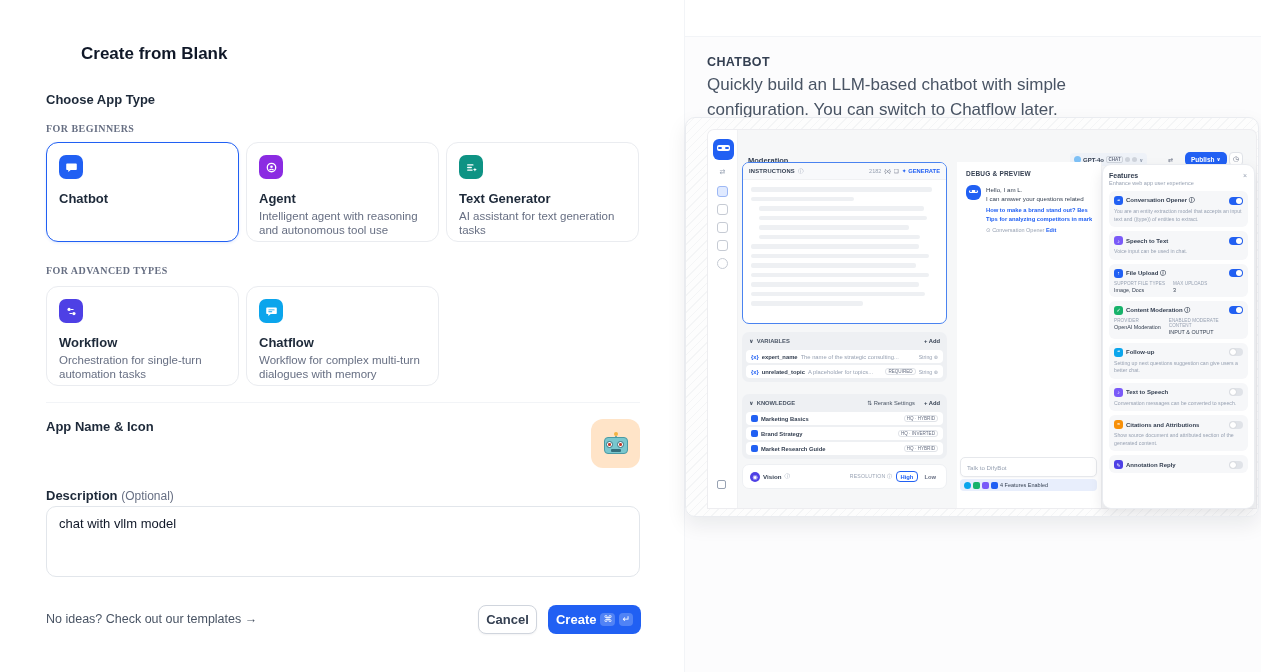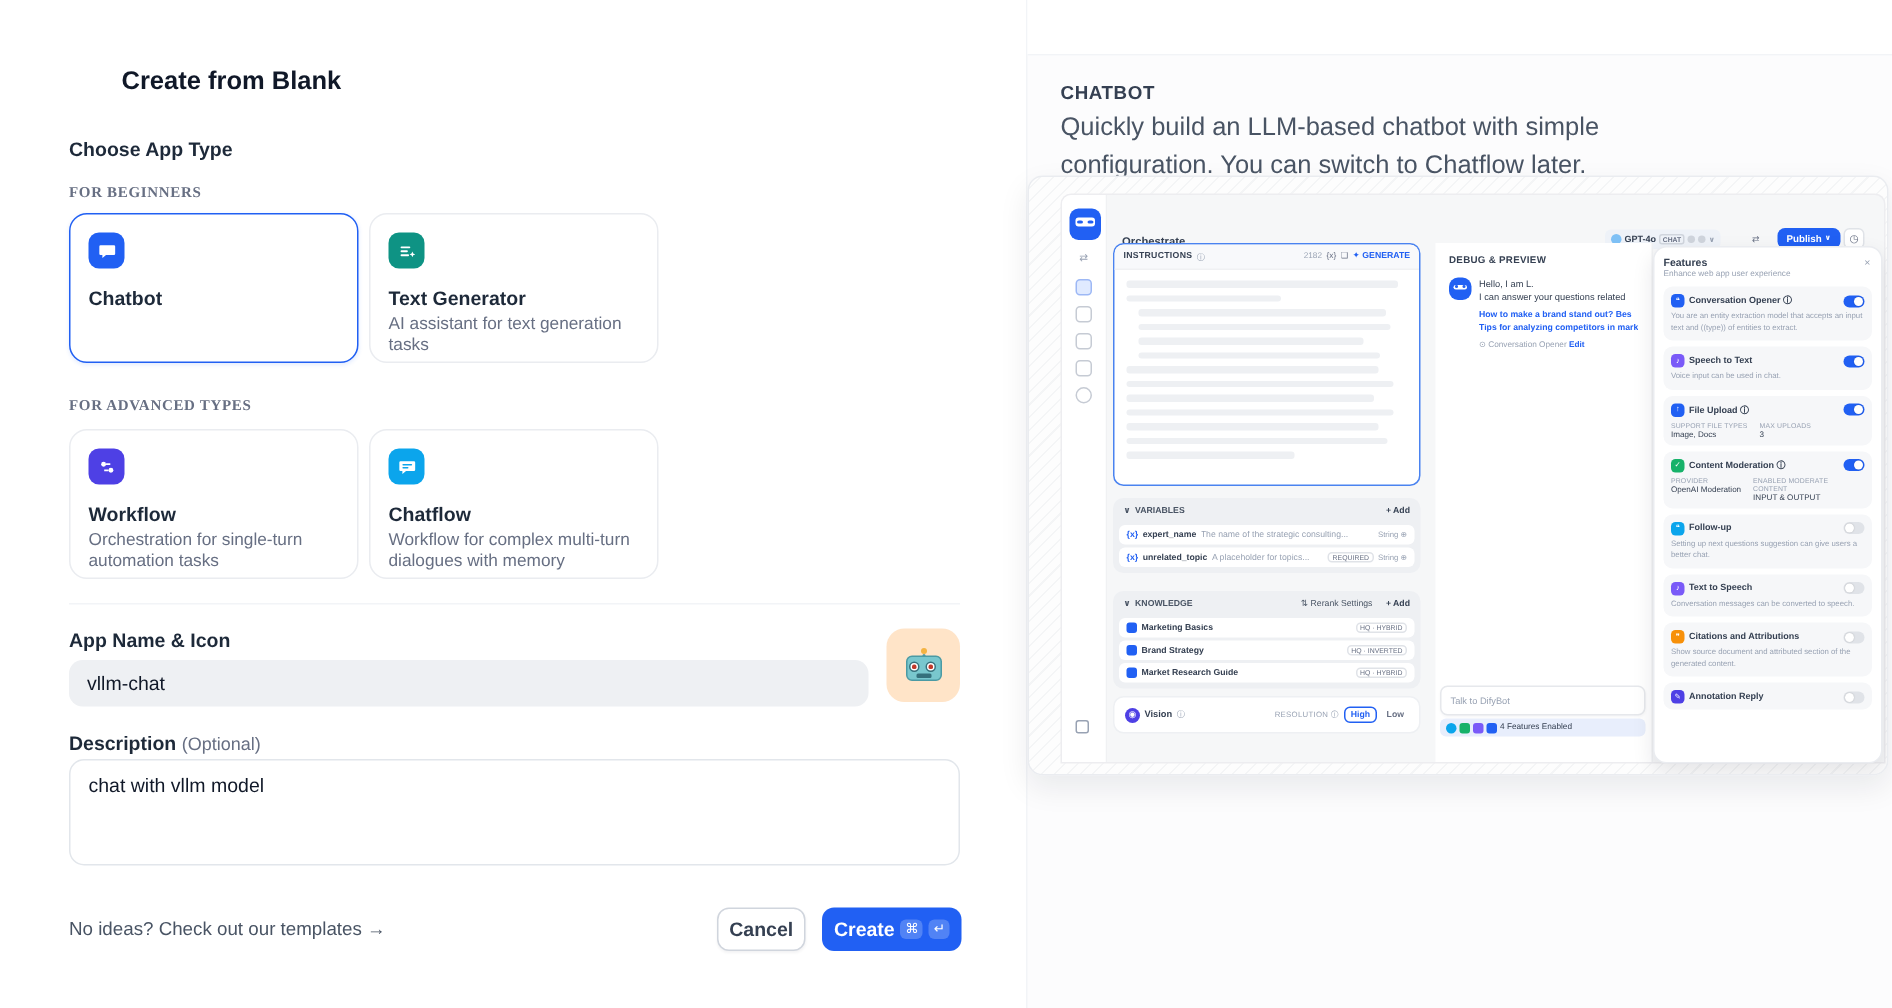--- a/index.html
+++ b/index.html
@@ -195,20 +195,31 @@
   <div class="card-grid" style="top:142px">
     <div class="type-card selected">
       <div class="type-icon" style="background:#2160f3">
         <svg width="13" height="13" viewBox="0 0 16 16">
             <path d="M2.5 3h11a1 1 0 0 1 1 1v6a1 1 0 0 1-1 1H7l-3 2.6V11H2.5a1 1 0 0 1-1-1V4a1 1 0 0 1 1-1z" fill="#fff"></path>
           </svg>
       </div>
       <div class="type-name">Chatbot</div>
     </div>
     <div class="type-card">
+      <div class="type-icon" style="background:#8b2be2">
+        <svg width="13" height="13" viewBox="0 0 16 16">
+            <circle cx="8" cy="8" r="5.2" fill="none" stroke="#fff" stroke-width="1.6"></circle>
+            <circle cx="8" cy="7" r="1.6" fill="#fff"></circle>
+            <path d="M5.5 11c.6-1.2 4.4-1.2 5 0" stroke="#fff" stroke-width="1.4" fill="none"></path>
+          </svg>
+      </div>
+      <div class="type-name">Agent</div>
+      <div class="type-desc">Intelligent agent with reasoning and autonomous tool use</div>
+    </div>
+    <div class="type-card">
       <div class="type-icon" style="background:#0e9384">
         <svg width="13" height="13" viewBox="0 0 16 16">
             <rect x="2.5" y="4" width="8" height="1.6" rx=".8" fill="#fff"></rect>
             <rect x="2.5" y="7.2" width="6" height="1.6" rx=".8" fill="#fff"></rect>
             <rect x="2.5" y="10.4" width="7" height="1.6" rx=".8" fill="#fff"></rect>
             <path d="M12.2 8.2l.7 1.7 1.7.7-1.7.7-.7 1.7-.7-1.7-1.7-.7 1.7-.7z" fill="#fff"></path>
           </svg>
       </div>
       <div class="type-name">Text Generator</div>
       <div class="type-desc">AI assistant for text generation tasks</div>
@@ -238,21 +249,20 @@
           </svg>
       </div>
       <div class="type-name">Chatflow</div>
       <div class="type-desc">Workflow for complex multi-turn dialogues with memory</div>
     </div>
   </div>
 
   <div class="divider" style="top:402px"></div>
 
   <div class="field-label" style="top:419px">App Name &amp; Icon</div>
-  <input class="name-input" value="vllm-chat" style="">
   <div class="app-icon">
     <div class="robot">
       <span class="ant"></span>
         <span class="head"></span>
       <span class="eye l"></span>
         <span class="eye r"></span>
         <span class="mouth"></span>
     </div>
   </div>
 
@@ -294,21 +304,21 @@
         </div>
         <span class="side-ico" style="margin-top:38px;border:none;color:#98a2b3;font-size:7px;text-align:center">⇄</span>
         <span class="side-ico active"></span>
         <span class="side-ico"></span>
         <span class="side-ico"></span>
         <span class="side-ico"></span>
         <span class="side-ico" style="border-radius:50%"></span>
         <span class="bottom-check"></span>
       </div>
 
-      <div class="mini-title">Orchestrate</div>
+      <div class="mini-title">Moderation</div>
 
       <div class="model-pill">
         <span class="model-dot"></span>
         <span>GPT-4o</span>
         <span class="chat-badge">CHAT</span>
         <span class="mini-dot"></span>
         <span class="mini-dot"></span>
         <span style="color:#98a2b3;font-size:5px">∨</span>
       </div>
       <span class="swap-ico" style="position:absolute;left:460px;top:26px">⇄</span>

